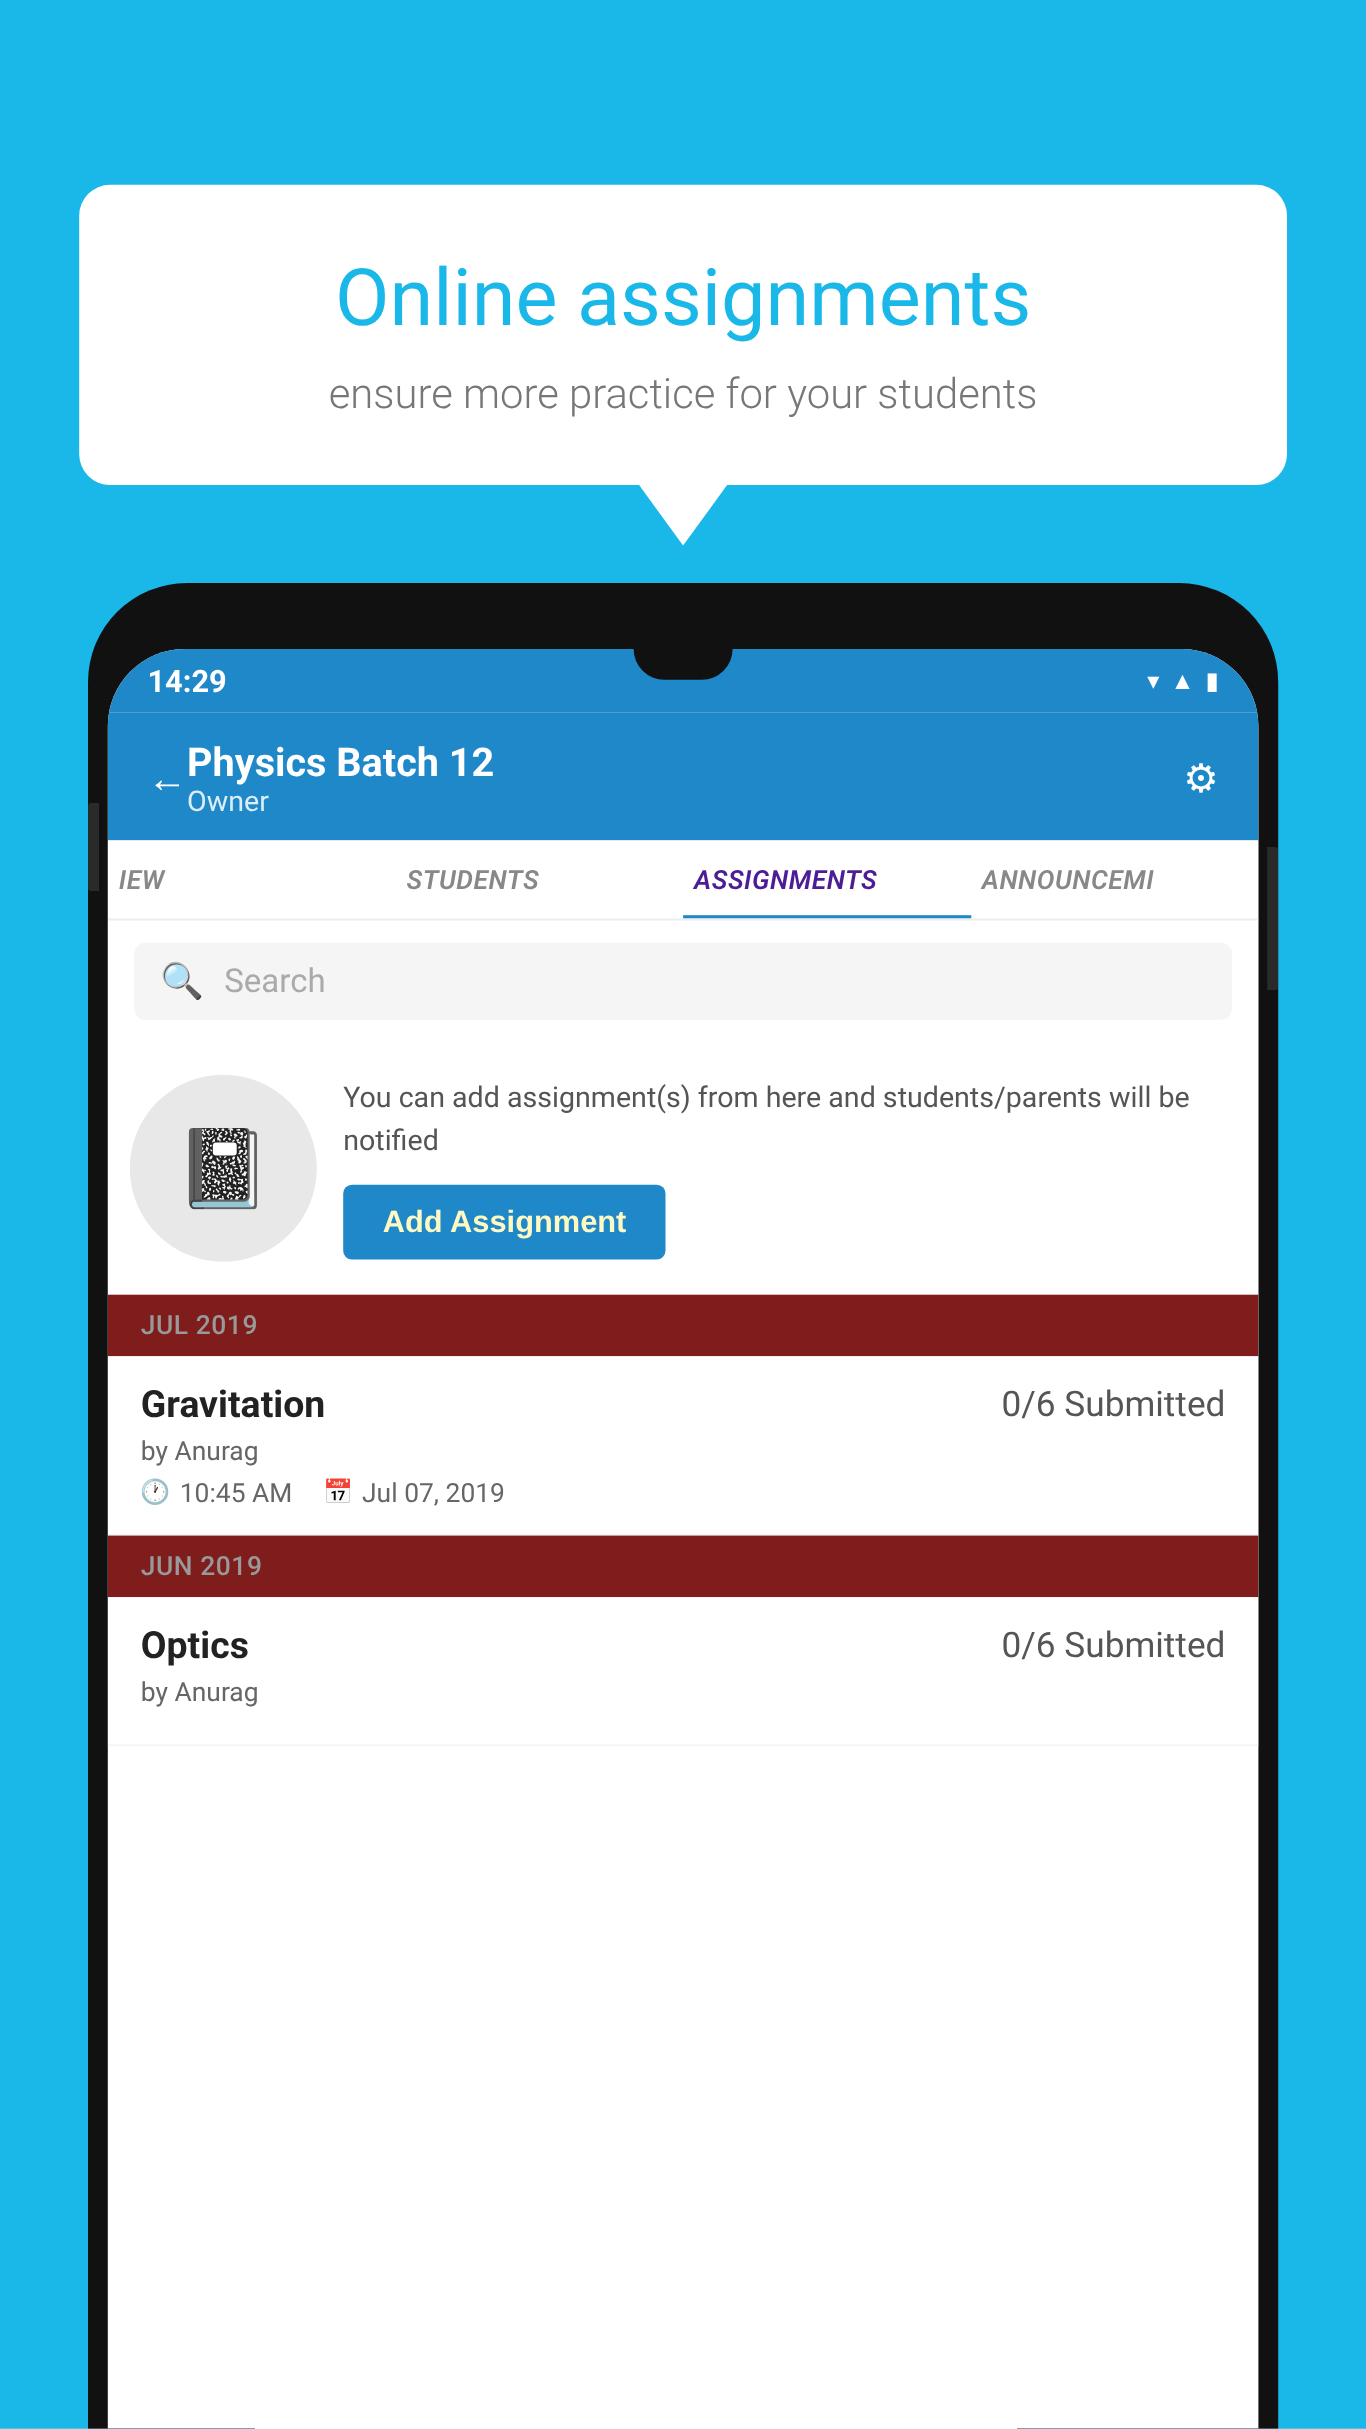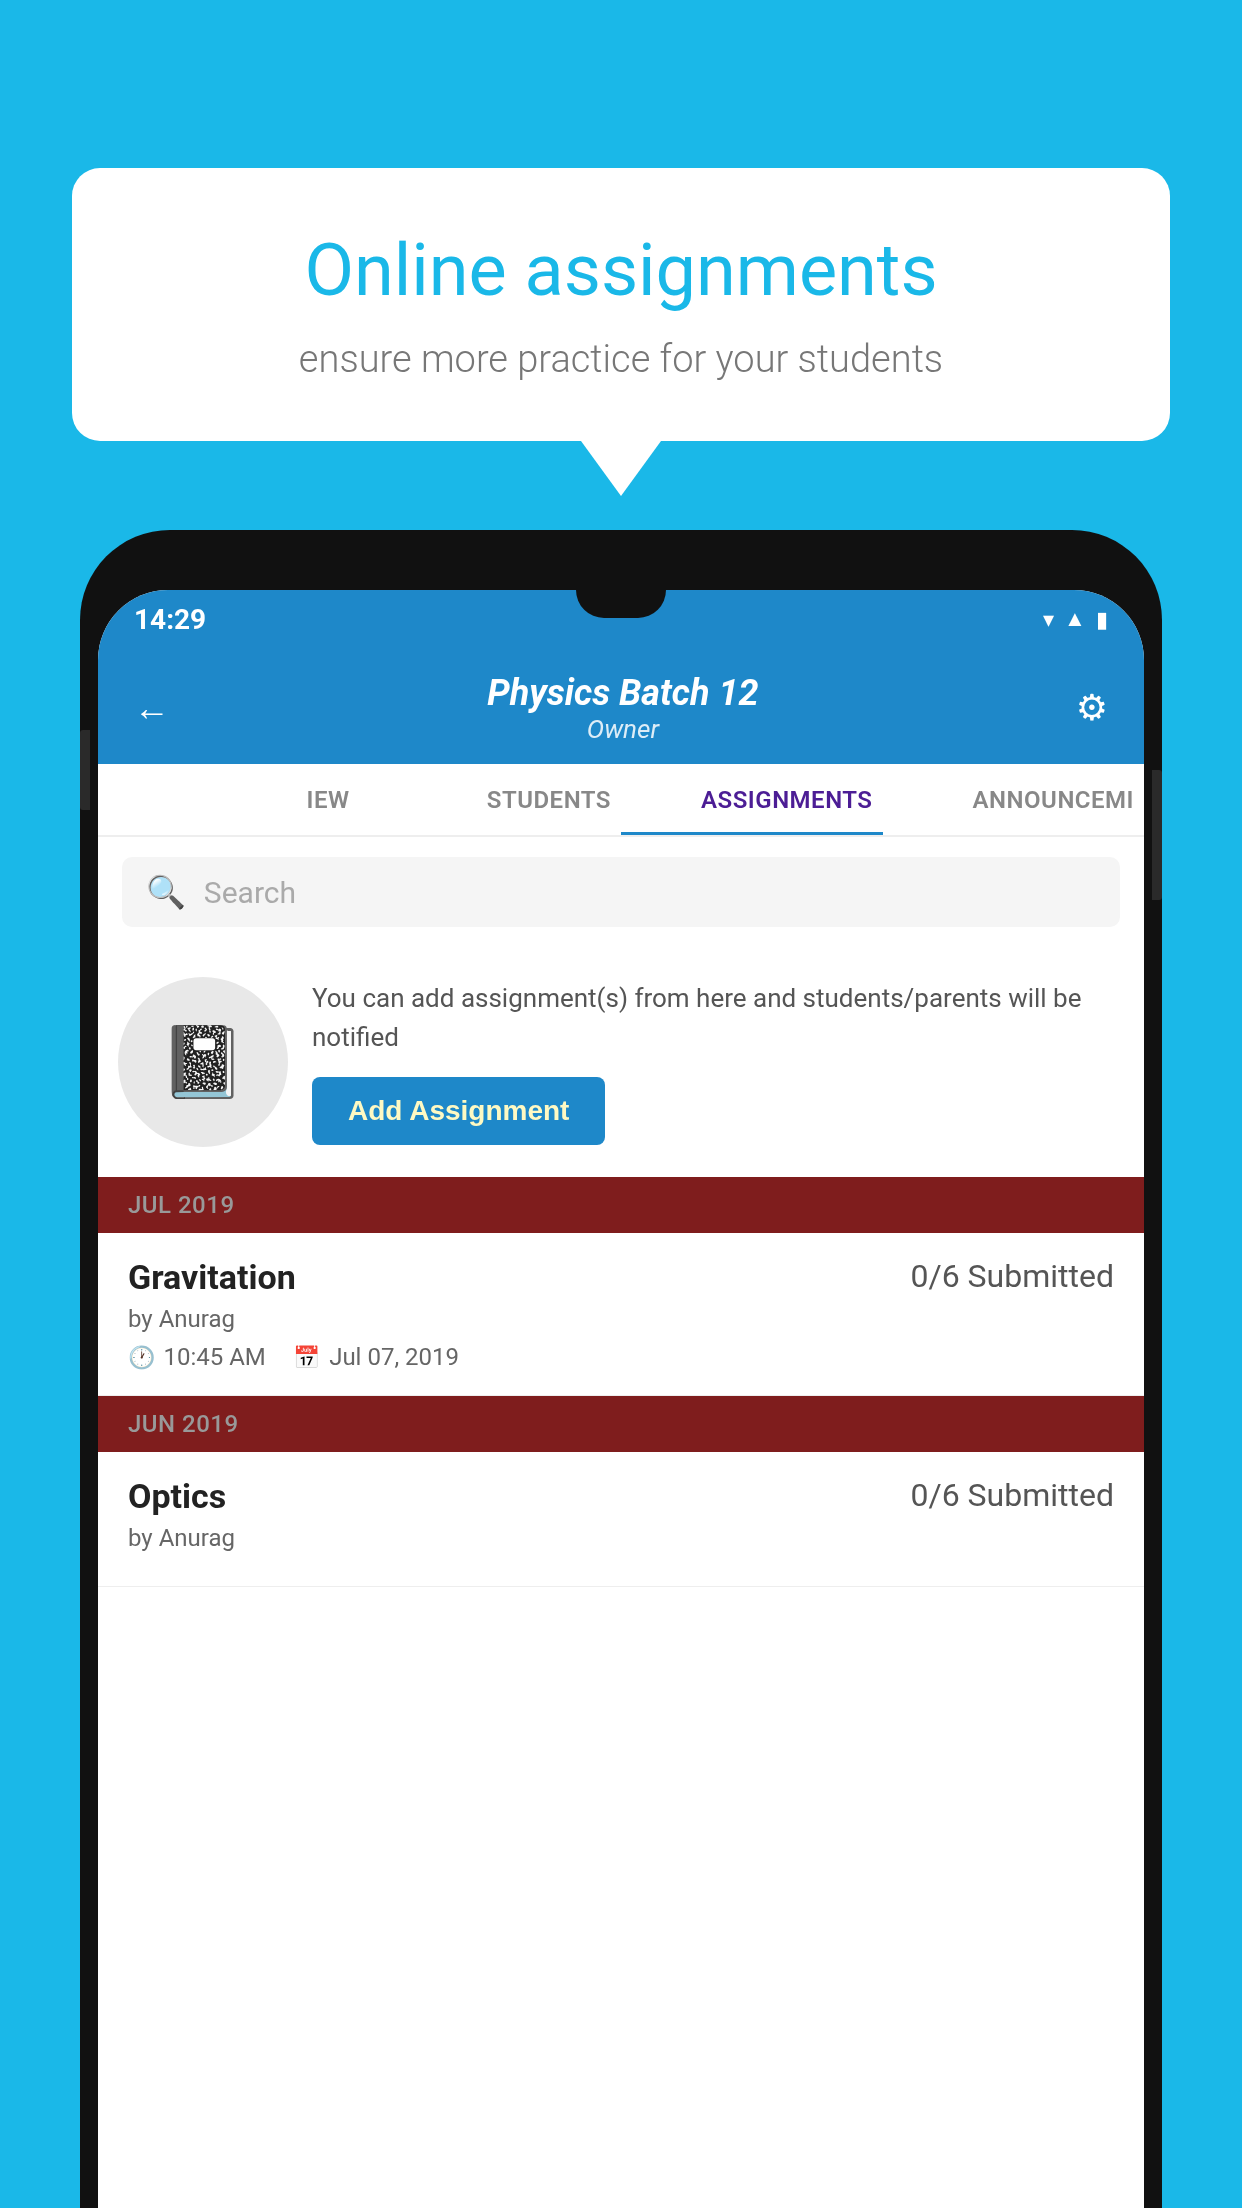--- a/index.html
+++ b/index.html
@@ -118,23 +118,21 @@
       display: flex;
       align-items: center;
       justify-content: space-between;
     }
     .header-back {
       color: white;
       font-size: 36px;
       cursor: pointer;
     }
     .header-center {
-      text-align: center;
       flex: 1;
-      font-style: italic;
     }
     .header-title {
       color: white;
       font-size: 36px;
       font-weight: 700;
     }
     .header-subtitle {
       color: rgba(255,255,255,0.85);
       font-size: 26px;
       font-weight: 400;
@@ -147,30 +145,31 @@
 
     
     .tabs {
       display: flex;
       background: white;
       border-bottom: 2px solid #eee;
       overflow: hidden;
     }
     .tab {
       flex: 1;
-      text-align: right;
+      text-align: left;
       padding: 22px 10px 18px;
       font-size: 24px;
       font-weight: 600;
       color: #888;
       cursor: pointer;
       letter-spacing: 0.5px;
       white-space: nowrap;
       overflow: hidden;
       text-overflow: ellipsis;
+      font-style: italic;
     }
     .tab.active {
       color: #4c1d95;
       border-bottom: 3px solid #1e88c9;
     }
 
     
     .search-container {
       padding: 20px 24px;
       background: white;

